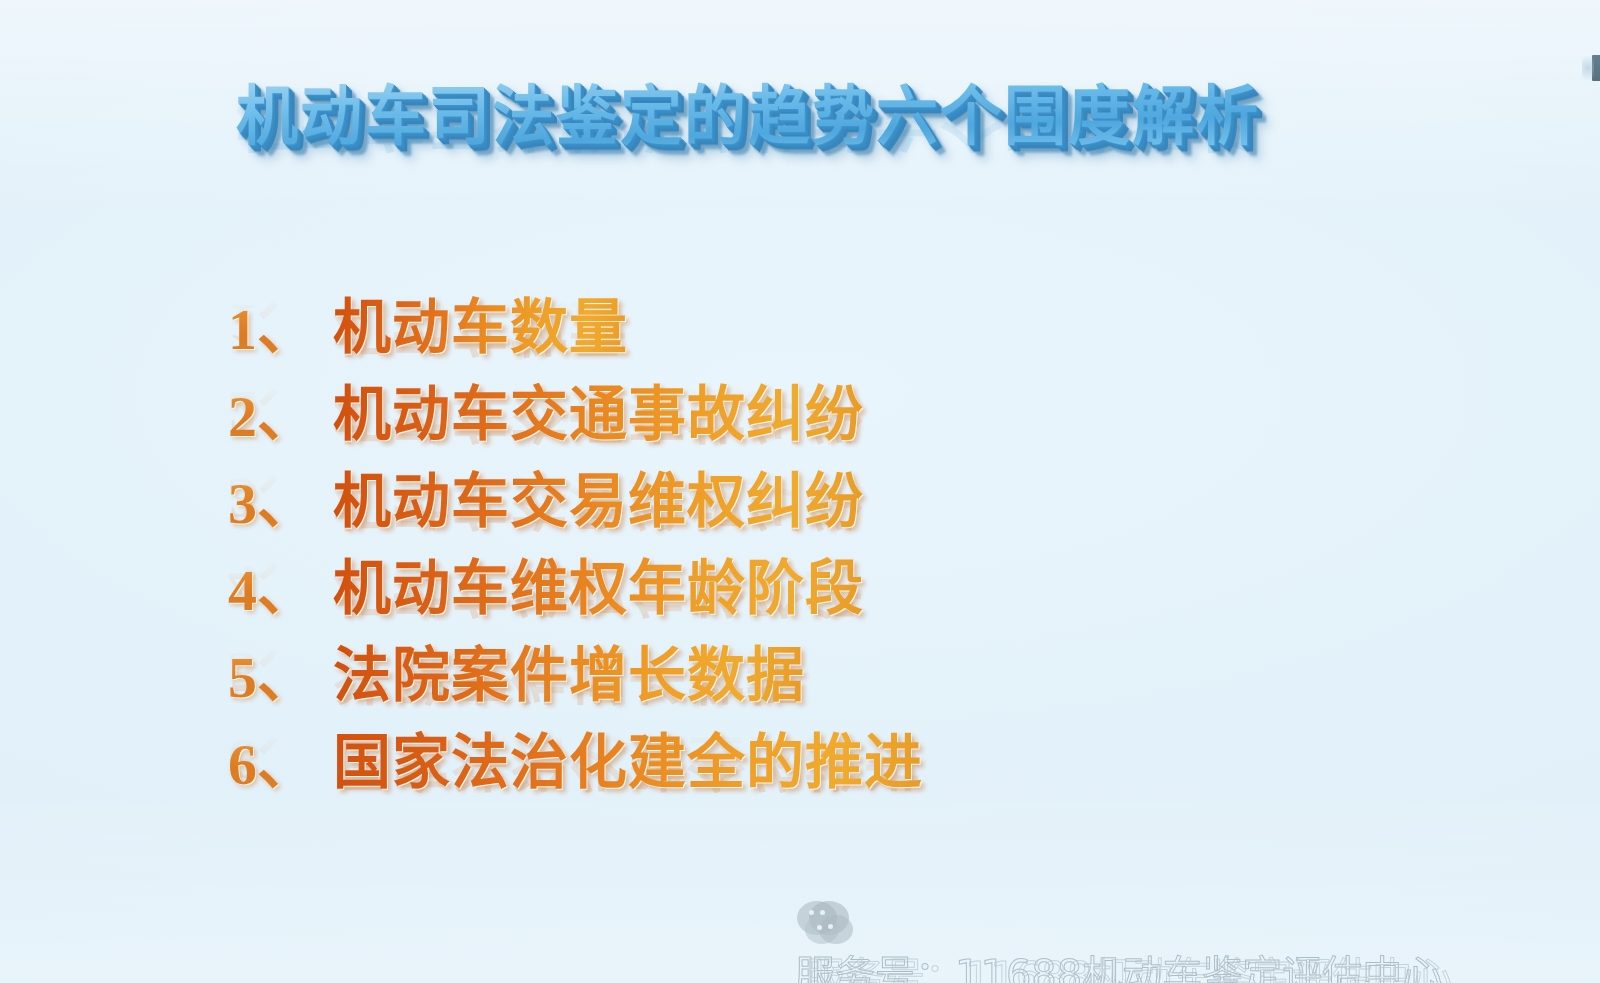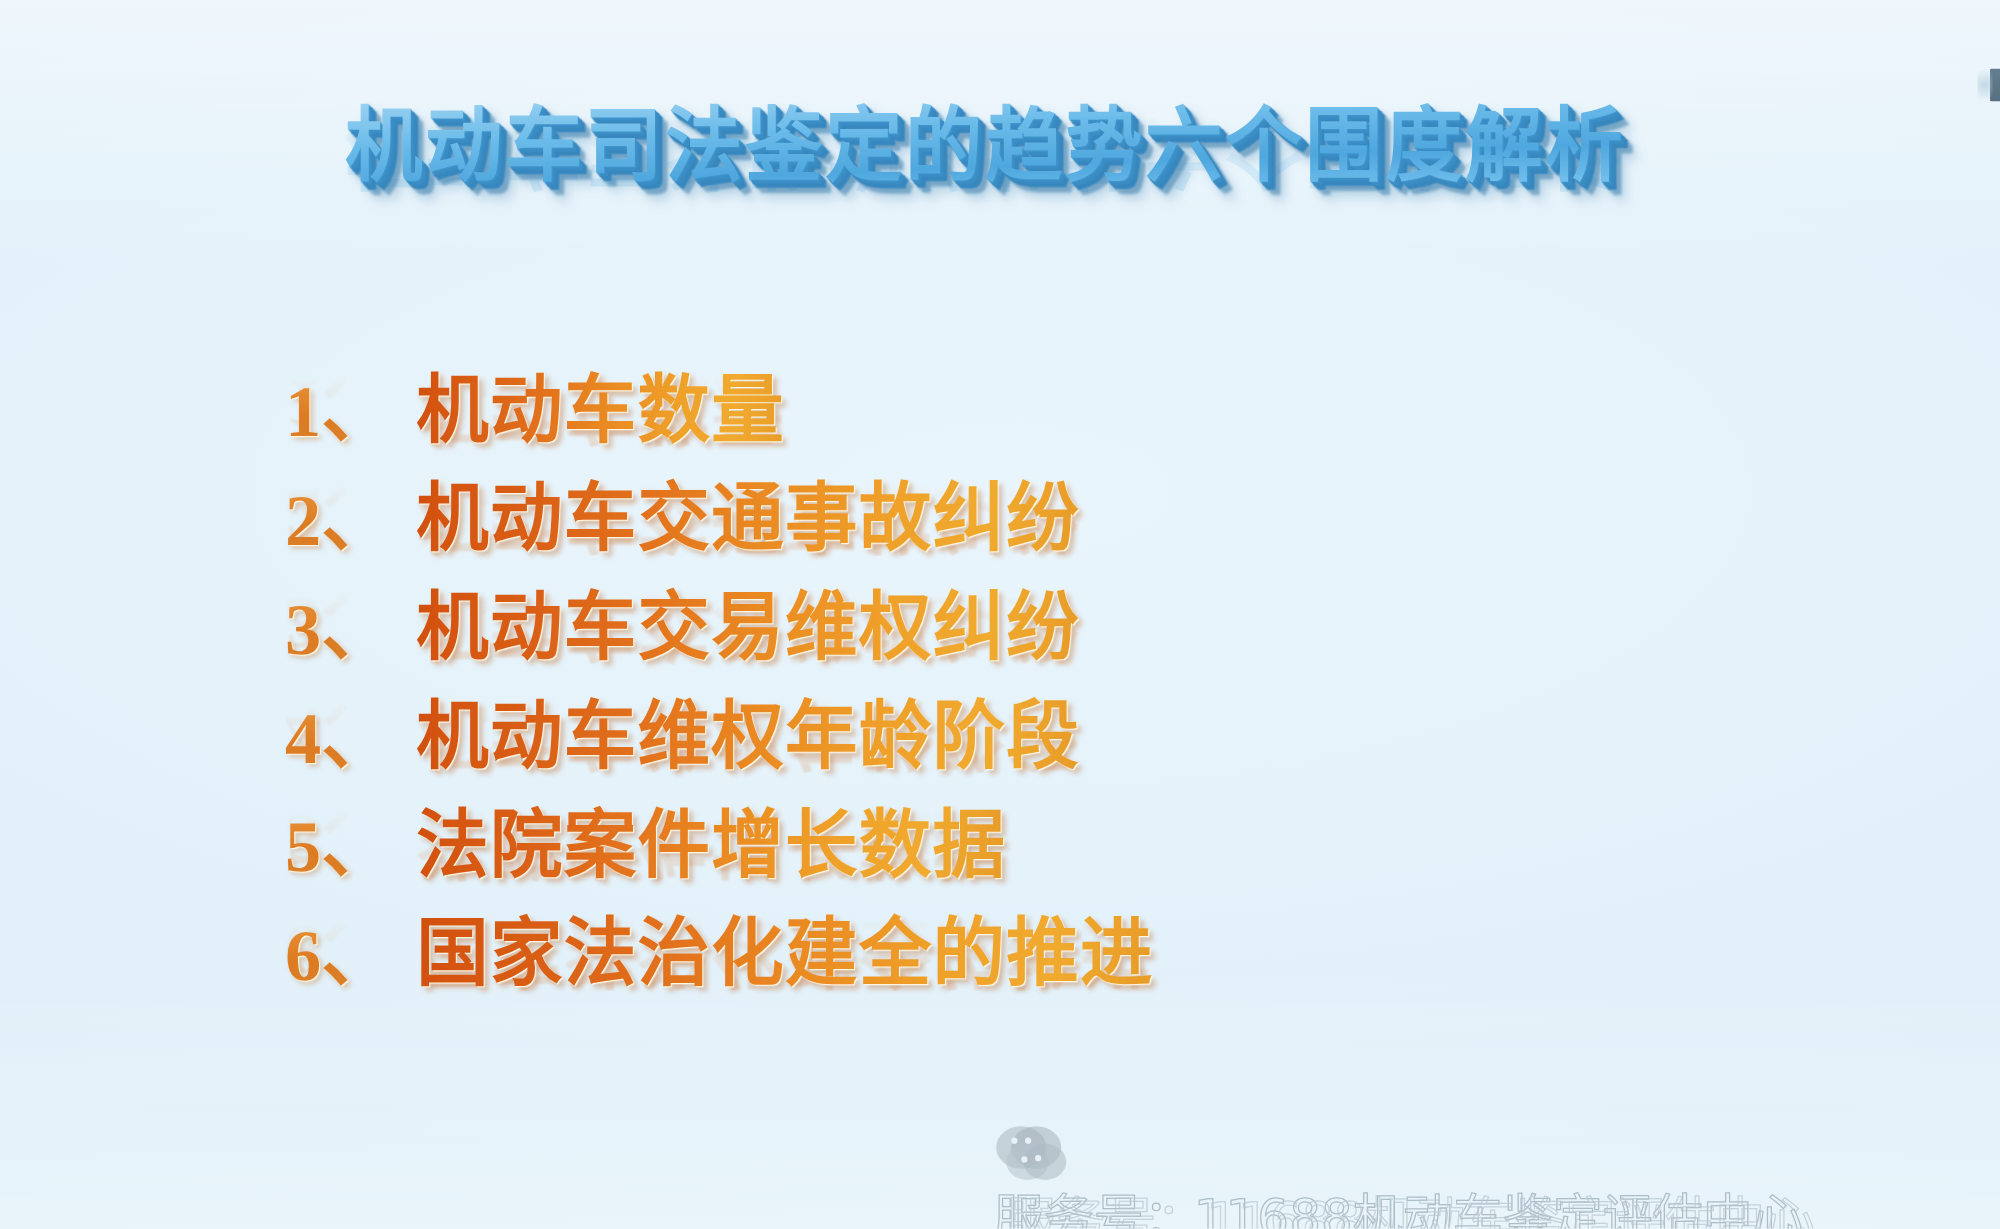--- a/index.html
+++ b/index.html
@@ -32,21 +32,20 @@
     pointer-events: none;
   }
 
   
   .title-block {
     position: absolute;
     left: 236px;
     top: 78px;
     width: 1130px;
     height: 150px;
-    margin-left: 40px;
   }
 
   .title-text {
     font-family: "DejaVu Sans", "Liberation Sans", sans-serif;
     font-weight: 700;
     font-size: 62px;
     line-height: 74px;
     letter-spacing: 2px;
     white-space: nowrap;
     color: #5fb3e6;

